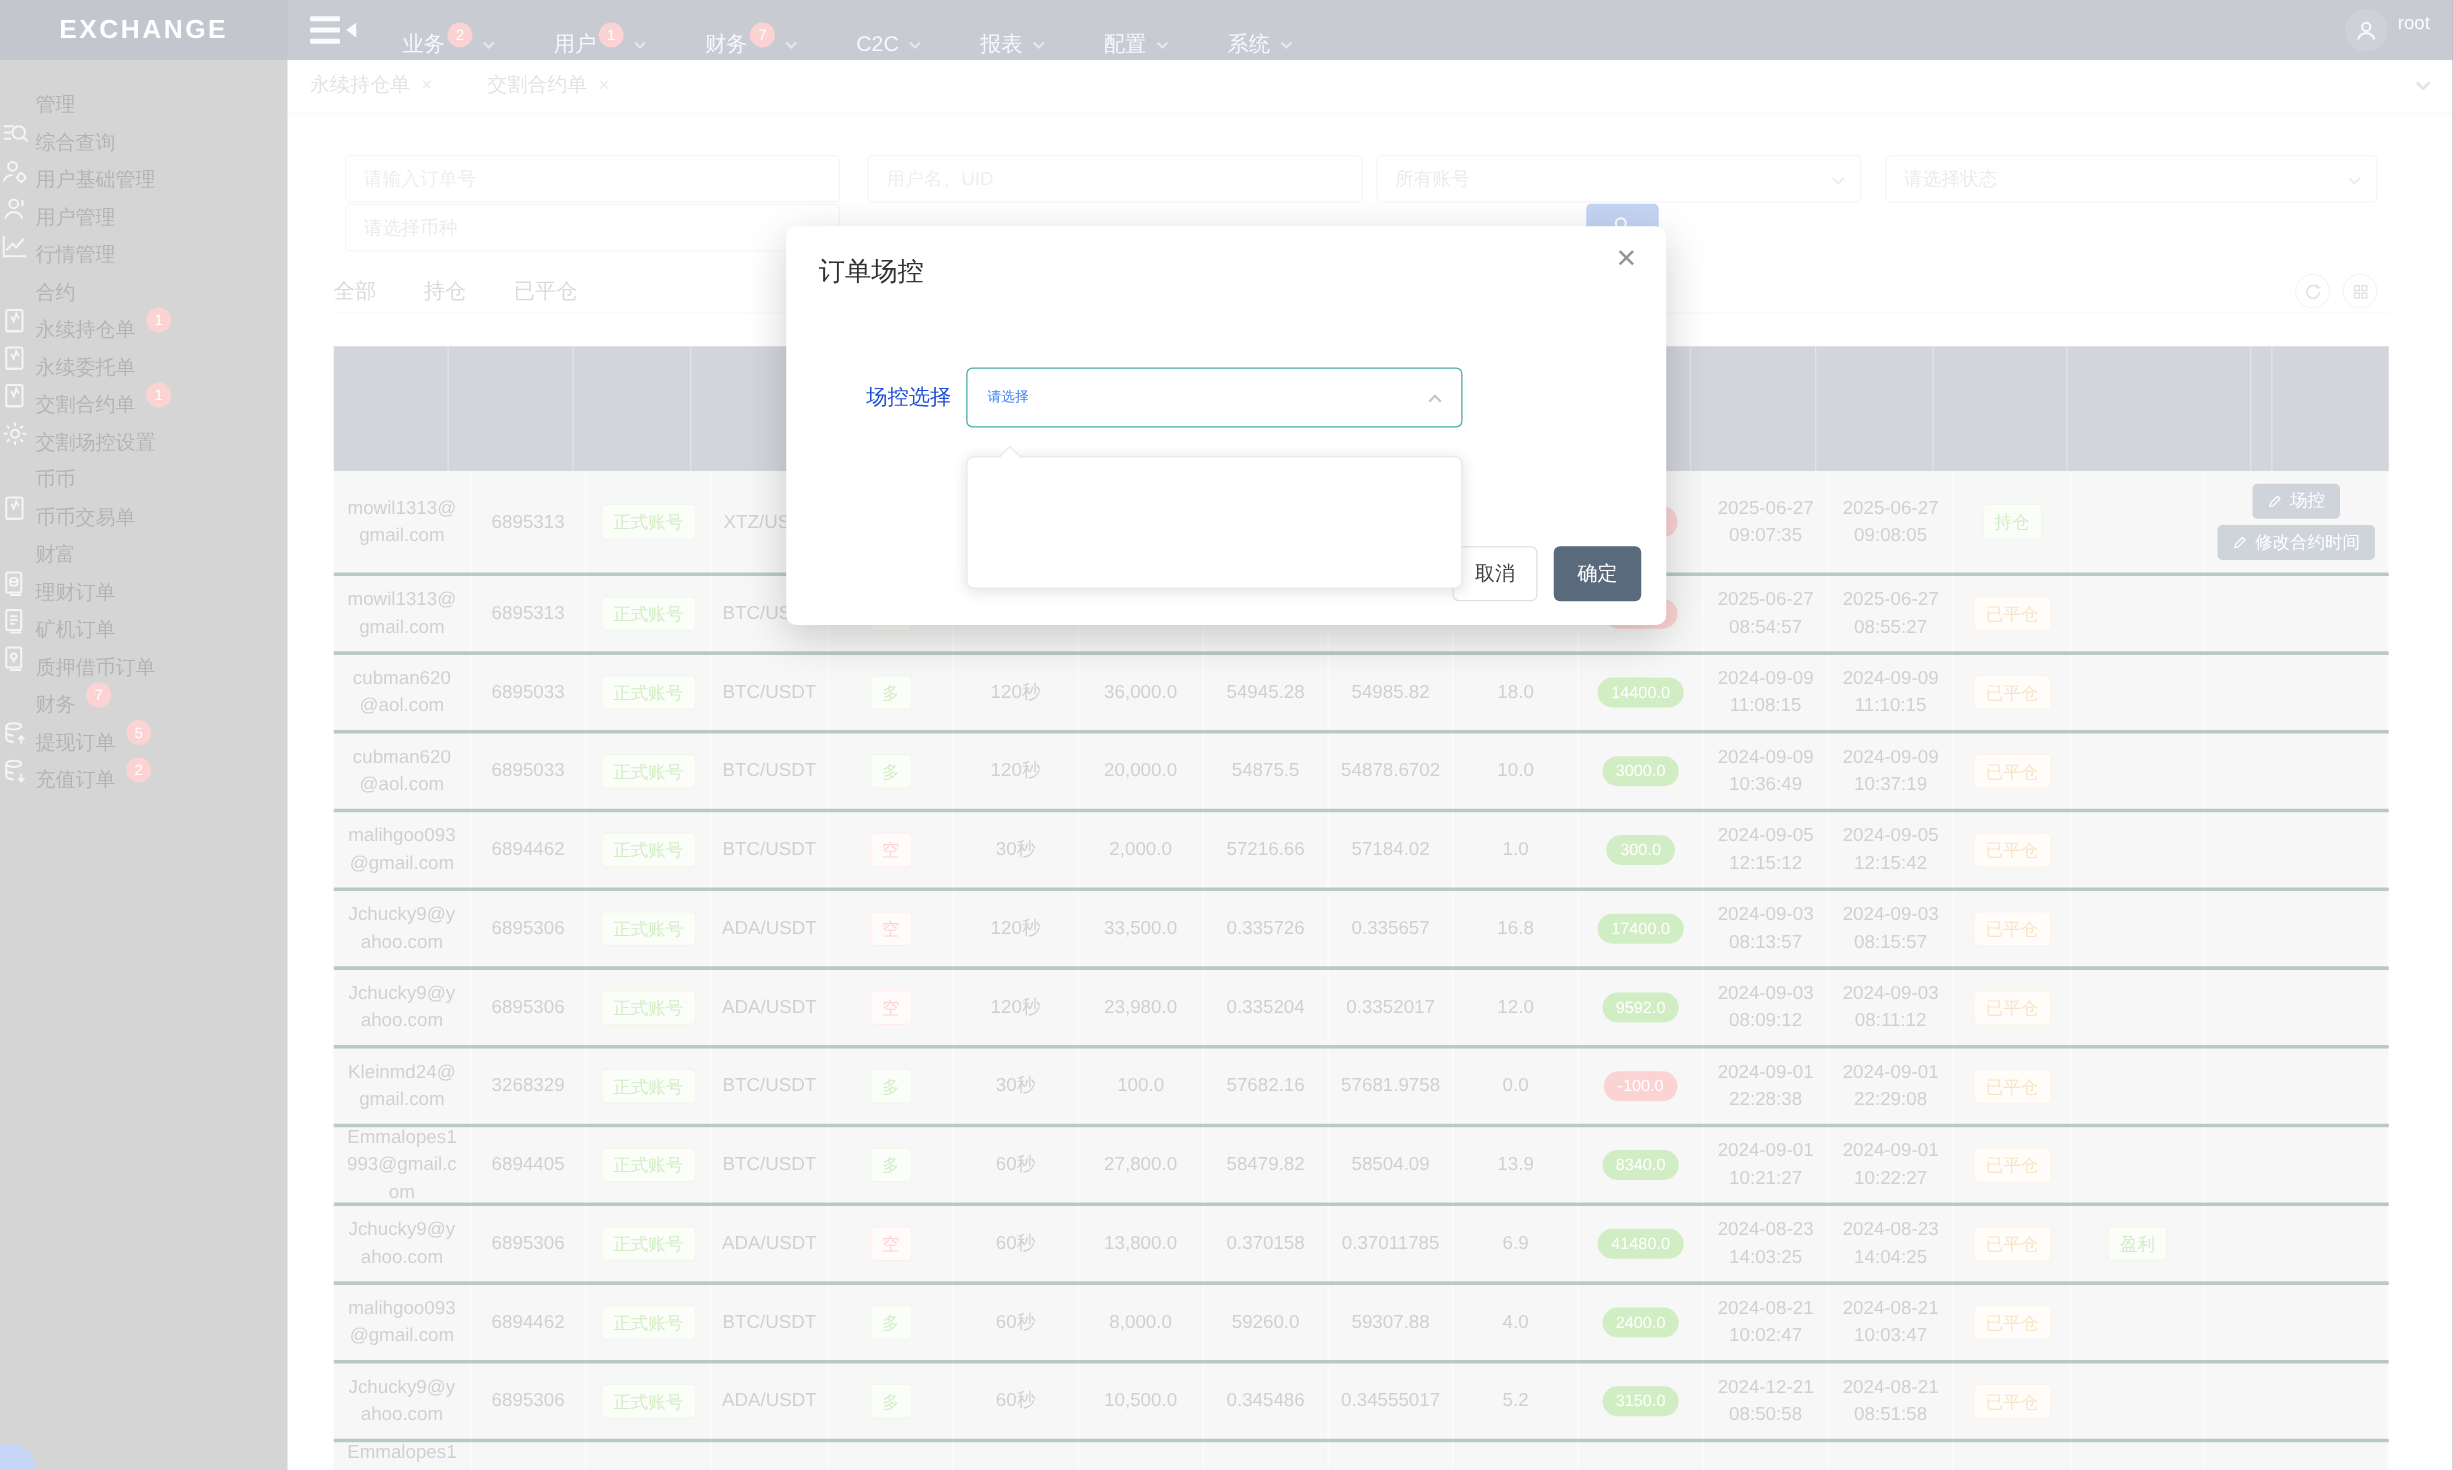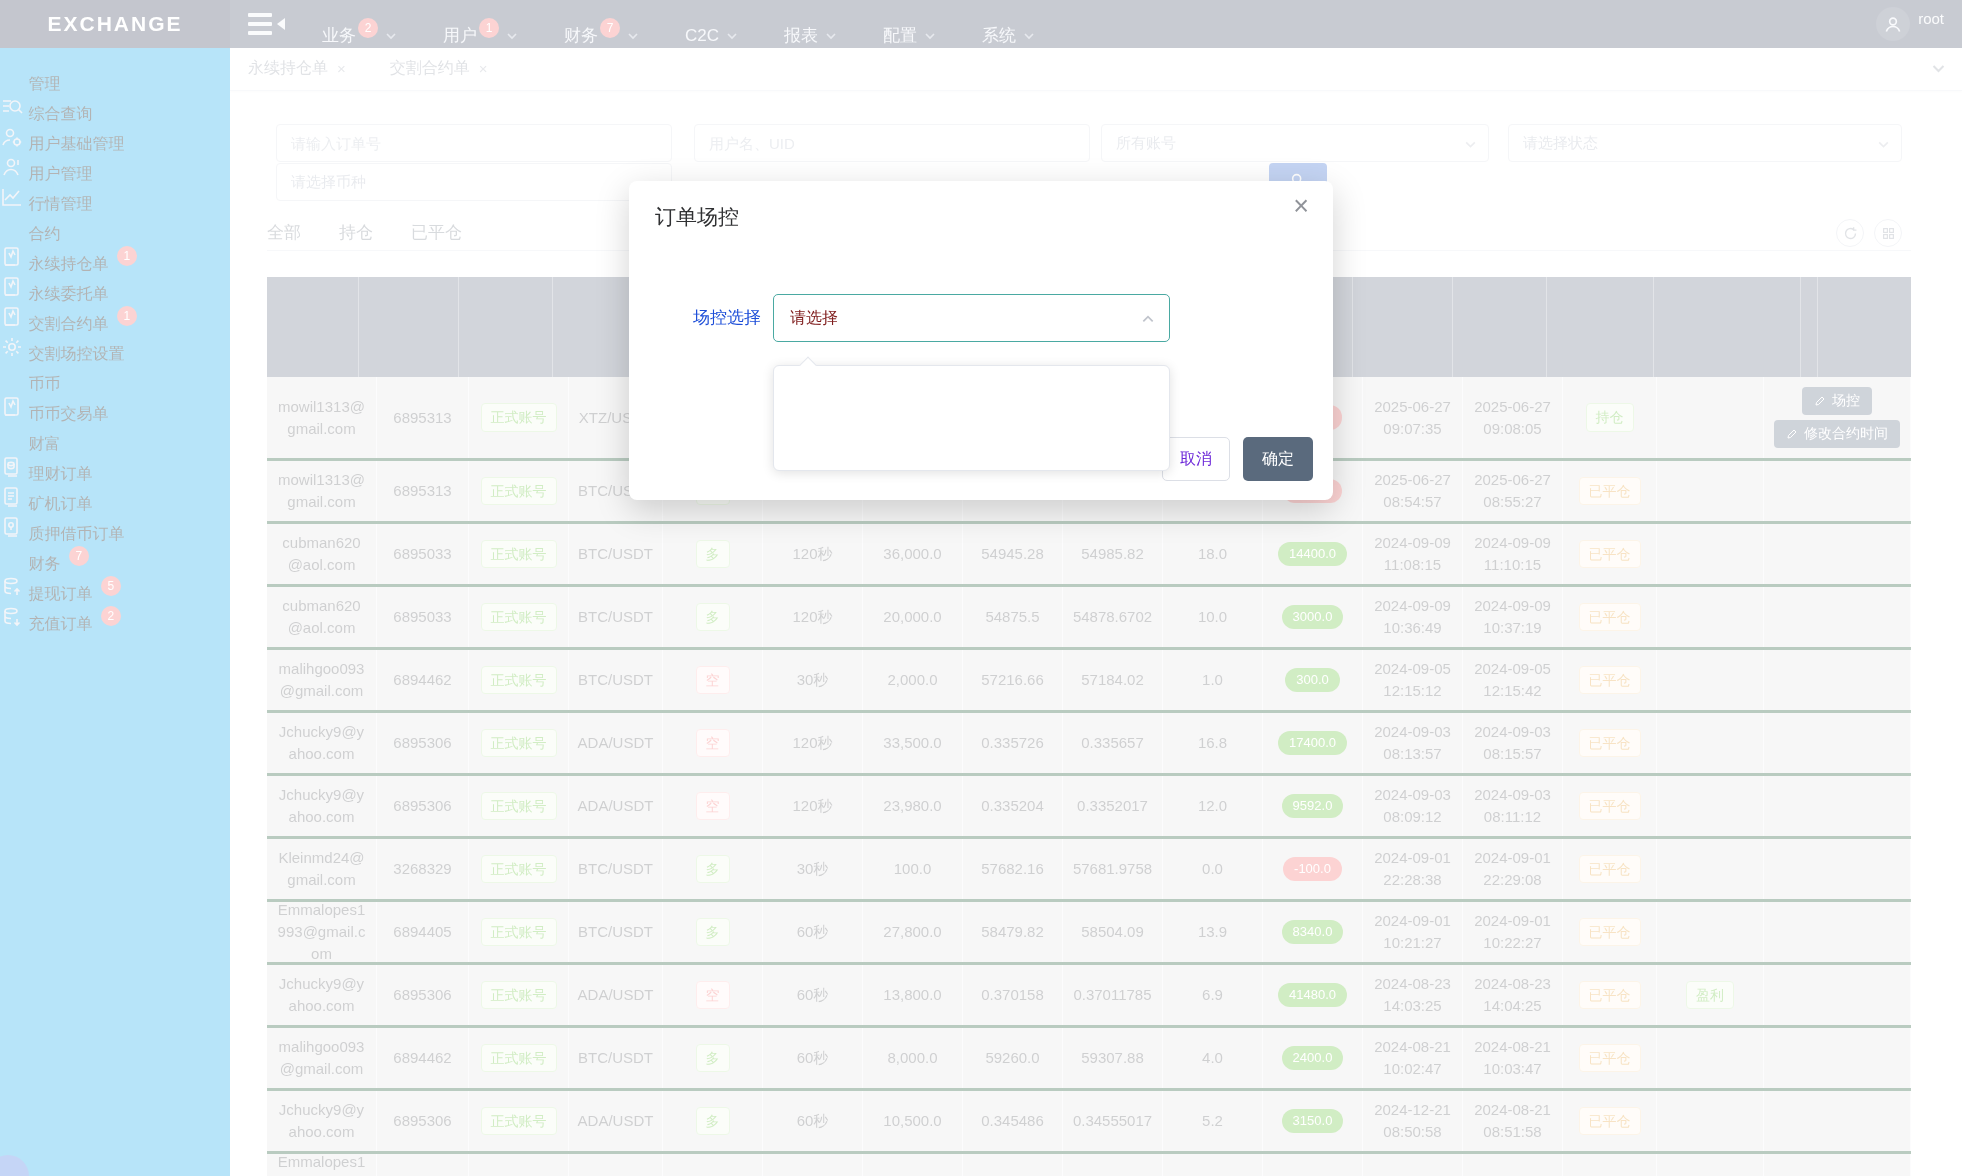--- a/index.html
+++ b/index.html
@@ -18,21 +18,21 @@
   .nav-item{display:flex;align-items:flex-start;color:#e4e8f1;font-size:17px;line-height:48px;cursor:pointer;margin-top:24px;}
   .badge{display:inline-flex;align-items:center;justify-content:center;min-width:20px;height:20px;padding:0 4px;
          border-radius:10px;background:#f56c6c;color:#fff;font-size:12px;line-height:20px;}
   .nav-item .badge{transform:translateY(6px);margin-left:2px;}
   .caret{margin-left:7px;align-self:center;color:#aeb6c6;}
   .nav-right{position:absolute;right:18px;top:0;height:48px;display:flex;align-items:center;gap:8px;}
   .avatar{width:34px;height:34px;border-radius:50%;background:#5b647a;display:flex;align-items:center;justify-content:center;color:#e9edf5;}
   .username{color:#f2f4f8;font-size:15px;align-self:flex-start;margin-top:10px;}
 
   
-  .sidebar{position:absolute;top:48px;left:0;width:230px;bottom:0;background:#0ea5e9;z-index:4;overflow:hidden;}
+  .sidebar{position:absolute;top:48px;left:0;width:230px;bottom:0;background:#737373;z-index:4;overflow:hidden;}
   .side-list{margin-top:17px;}
   .side-entry .icon{width:24px;height:24px;color:#d6dcea;display:inline-flex;}
   .side-entry .icon svg{width:24px;height:24px;}
   .side-entry .badge{margin-left:4px;transform:translateY(-9px);}
 
   
   .tagsbar{position:absolute;left:230px;top:48px;right:0;height:43px;background:#fff;border-bottom:1px solid #e8ebf1;
            box-shadow:0 1px 3px rgba(0,0,0,.05);z-index:3;}
   .tags-wrap{display:inline-flex;height:100%;margin-left:18px;gap:44px;}
   .tv-tab{display:flex;align-items:center;gap:9px;font-size:16px;color:#9aa0ab;cursor:pointer;border-bottom:2px solid transparent;}
@@ -93,29 +93,29 @@
   
   .mask{position:absolute;inset:0;background:rgba(255,255,255,.7);z-index:50;}
   .modal{position:absolute;left:629px;top:181px;width:704px;height:319px;background:#fff;border-radius:8px;
          box-shadow:0 10px 34px rgba(0,0,0,.18);z-index:60;}
   .m-title{position:absolute;left:26px;top:22px;font-size:21px;color:#303133;}
   .m-close{position:absolute;right:24px;top:12px;font-size:27px;color:#909399;cursor:pointer;line-height:1;}
   .m-label{position:absolute;left:0;top:113px;width:132px;height:48px;line-height:48px;text-align:right;
            font-size:17px;color:#1d4ed8;}
   .m-select{position:absolute;left:144px;top:113px;width:397px;height:48px;border:1px solid #4aa9a2;border-radius:5px;
             background:#fff;cursor:pointer;}
-  .m-select .ph{position:absolute;left:16px;top:0;line-height:46px;font-size:16px;color:#7f1d1d;}
+  .m-select .ph{position:absolute;left:16px;top:0;line-height:46px;font-size:11px;color:#3b82f6;}
   .m-select .chev-up{position:absolute;right:14px;top:17px;color:#c0c4cc;}
   .m-drop{position:absolute;left:144px;top:184px;width:397px;height:106px;background:#fff;border:1px solid #e4e7ed;
           border-radius:6px;box-shadow:0 2px 12px rgba(0,0,0,.12);z-index:70;padding-top:6px;}
   .notch{position:absolute;left:28px;top:-7px;width:12px;height:12px;background:#fff;border-left:1px solid #e4e7ed;
          border-top:1px solid #e4e7ed;transform:rotate(45deg);}
   .m-opt{height:46px;line-height:46px;padding-left:24px;font-size:17px;color:#606266;cursor:pointer;}
   .m-btn{position:absolute;top:256px;height:44px;border-radius:5px;font-size:16px;cursor:pointer;}
-  .m-cancel{left:533px;width:68px;background:#fff;border:1px solid #dcdfe6;color:#6d28d9;}
+  .m-cancel{left:533px;width:68px;background:#fff;border:1px solid #dcdfe6;color:#404040;}
   .m-confirm{left:614px;width:70px;background:#5a6a7d;border:none;color:#fff;}
 </style>
 </head>
 <body>
 
 <div class="page">
 
   <div class="topbar">
     <div class="logo-box">EXCHANGE</div>
     <div class="hamburger">

